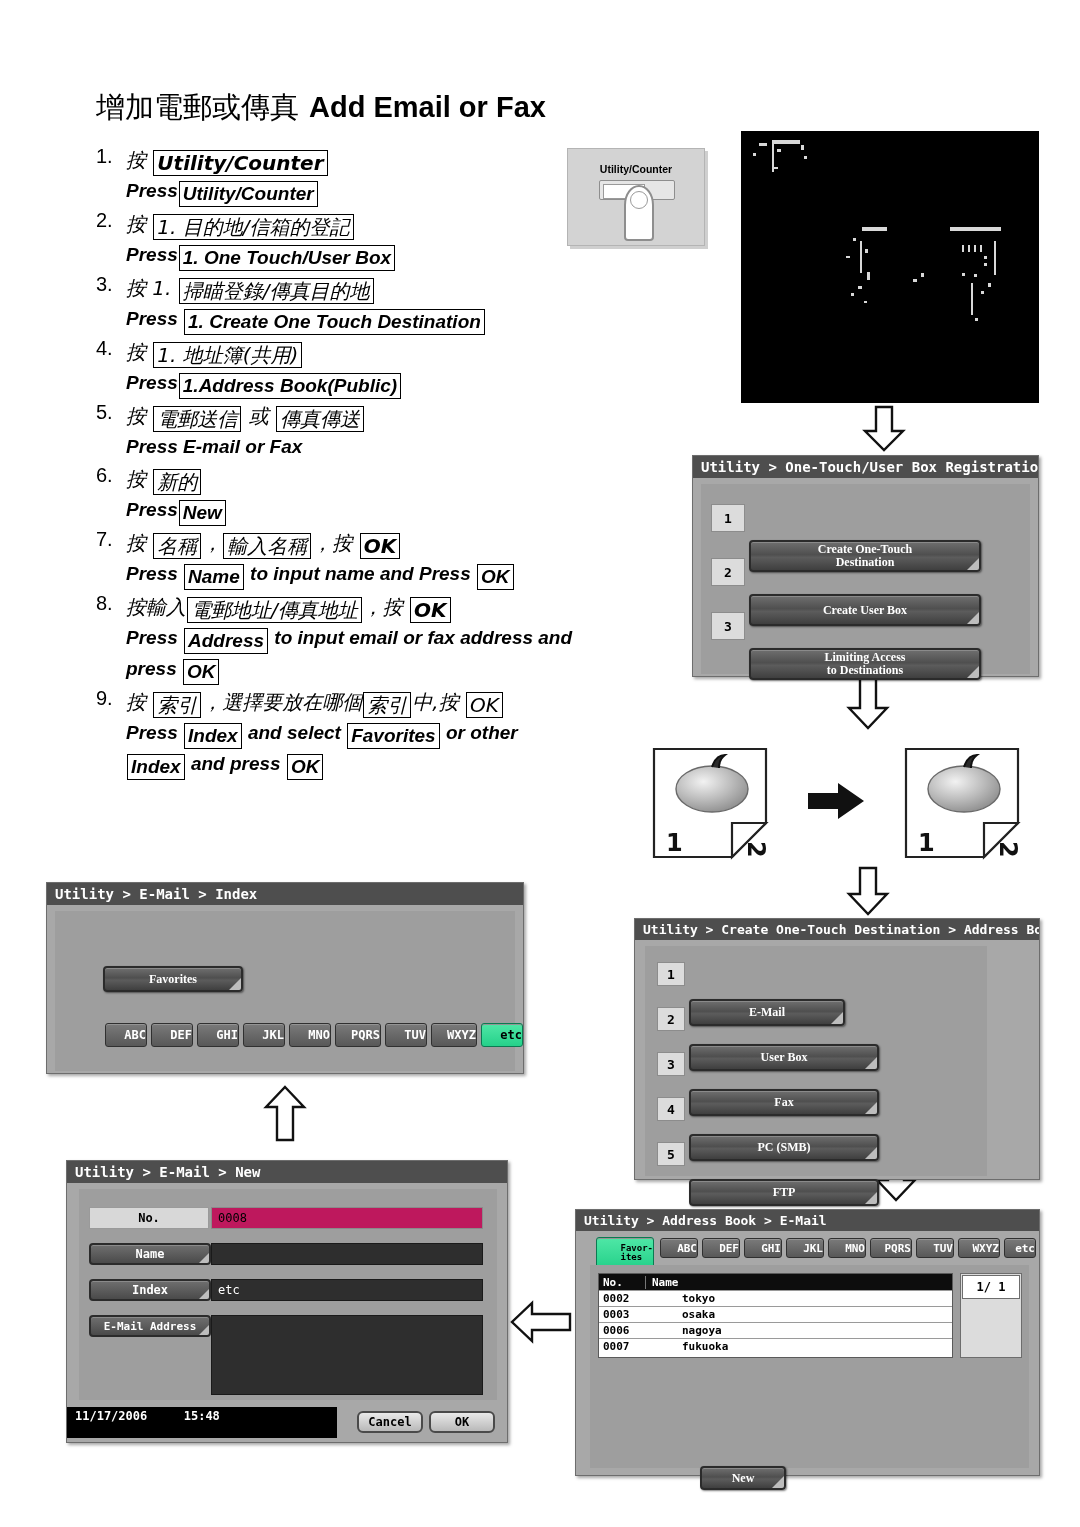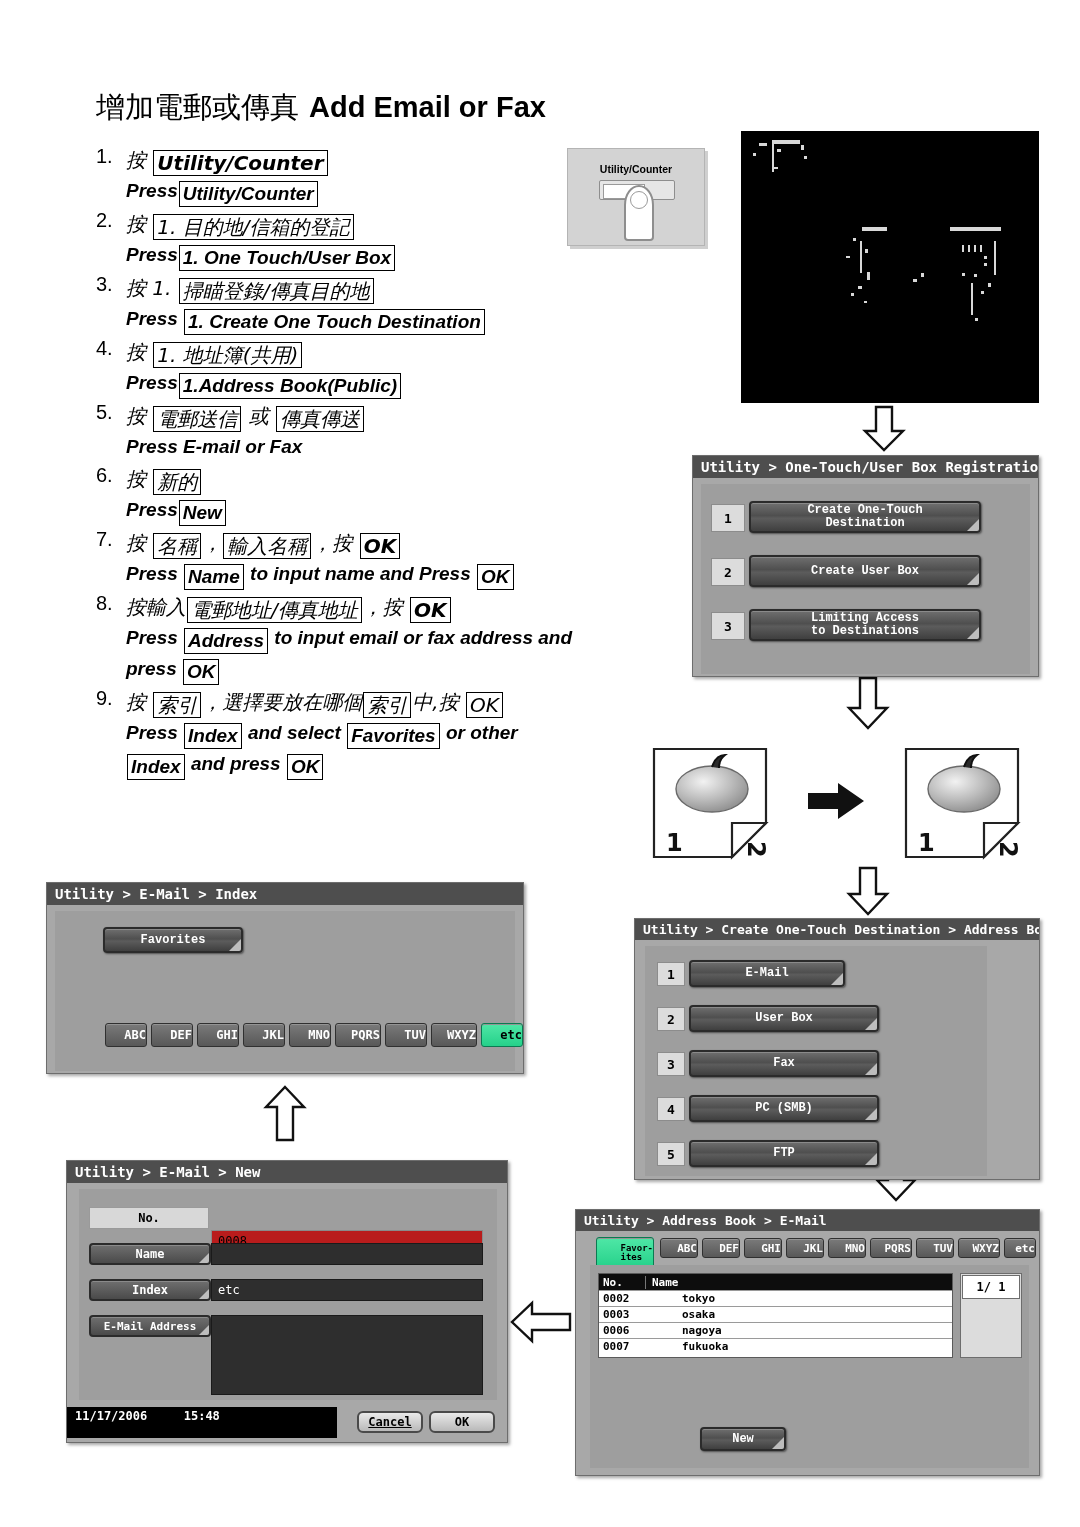--- a/index.html
+++ b/index.html
@@ -104,26 +104,27 @@
     font-family:"DejaVu Sans Mono", monospace; font-size:13px; font-weight:bold;
     display:flex; align-items:center; justify-content:center;
     border:1px solid #8c8c8c;
   }
   .mbtn {
     position:absolute;
     background:linear-gradient(#6f6f6f,#4f4f4f 45%,#5c5c5c 55%,#3f3f3f);
     border:2px solid #2b2b2b;
     border-radius:4px;
     color:#fff;
-    font-family:Liberation Mono, monospace;
+    font-family:Liberation Serif, serif;
     font-size:12px; font-weight:bold;
     display:flex; align-items:center; justify-content:center;
     text-align:center; line-height:1.05;
     box-shadow:inset 0 1px 0 #8a8a8a, 1px 1px 2px rgba(0,0,0,.5);
     overflow:hidden;
+    margin-top:39px;
   }
   .mbtn::after {
     content:""; position:absolute; right:0; bottom:0;
     border-style:solid; border-width:0 0 12px 12px;
     border-color:transparent transparent #bdbdbd transparent;
   }
   .tabbtn {
     position:absolute;
     background:linear-gradient(#7a7a7a,#585858);
     border:1.5px solid #303030; border-radius:3px;
@@ -150,21 +151,21 @@
     content:""; position:absolute; right:0; bottom:0;
     border-style:solid; border-width:0 0 10px 10px;
     border-color:transparent transparent #bdbdbd transparent;
   }
   .fldvalue {
     position:absolute; background:#2e2e2e; color:#fff;
     font-family:"DejaVu Sans Mono", monospace; font-size:12px;
     display:flex; align-items:center; padding-left:6px;
     border:1px solid #1a1a1a;
   }
-  .fldvalue.white { background:#b91c1c; color:#000; border-color:#8a8a8a;margin-top:23px; }
+  .fldvalue.white { background:#be185d; color:#000; border-color:#8a8a8a; }
   .greyfield {
     position:absolute; background:#d8d8d8; color:#000;
     font-family:"DejaVu Sans Mono", monospace; font-size:12px; font-weight:bold;
     display:flex; align-items:center; justify-content:center;
     border:1px solid #9a9a9a;
   }
   .statusbar {
     position:absolute; background:#000; color:#fff;
     font-family:"DejaVu Sans Mono", monospace; font-size:12px; font-weight:bold;
     padding:2px 8px; overflow:hidden; white-space:nowrap;
@@ -560,20 +561,20 @@
         <span>E-Mail Address</span>
       </div>
     <div class="fldvalue" style="left:144px;top:132px;width:272px;height:80px;align-items:flex-start;"></div>
 
     <div class="statusbar" style="left:0px;top:224px;width:270px;height:31px;">
       <span>11/17/2006</span>
       <span style="display:inline-block;width:22px;"></span>
       <span>15:48</span>
       <div style="font-size:11px;margin-top:17px;">Memory         100%</div>
     </div>
-    <div class="okbtn" style="left:290px;top:228px;width:66px;height:22px;text-decoration:underline;">
+    <div class="okbtn" style="left:290px;top:228px;width:66px;height:22px;">
         <span>Cancel</span>
       </div>
     <div class="okbtn" style="left:362px;top:228px;width:66px;height:22px;">
         <span>OK</span>
       </div>
   </div>
 </div>
 
 </body></html>

